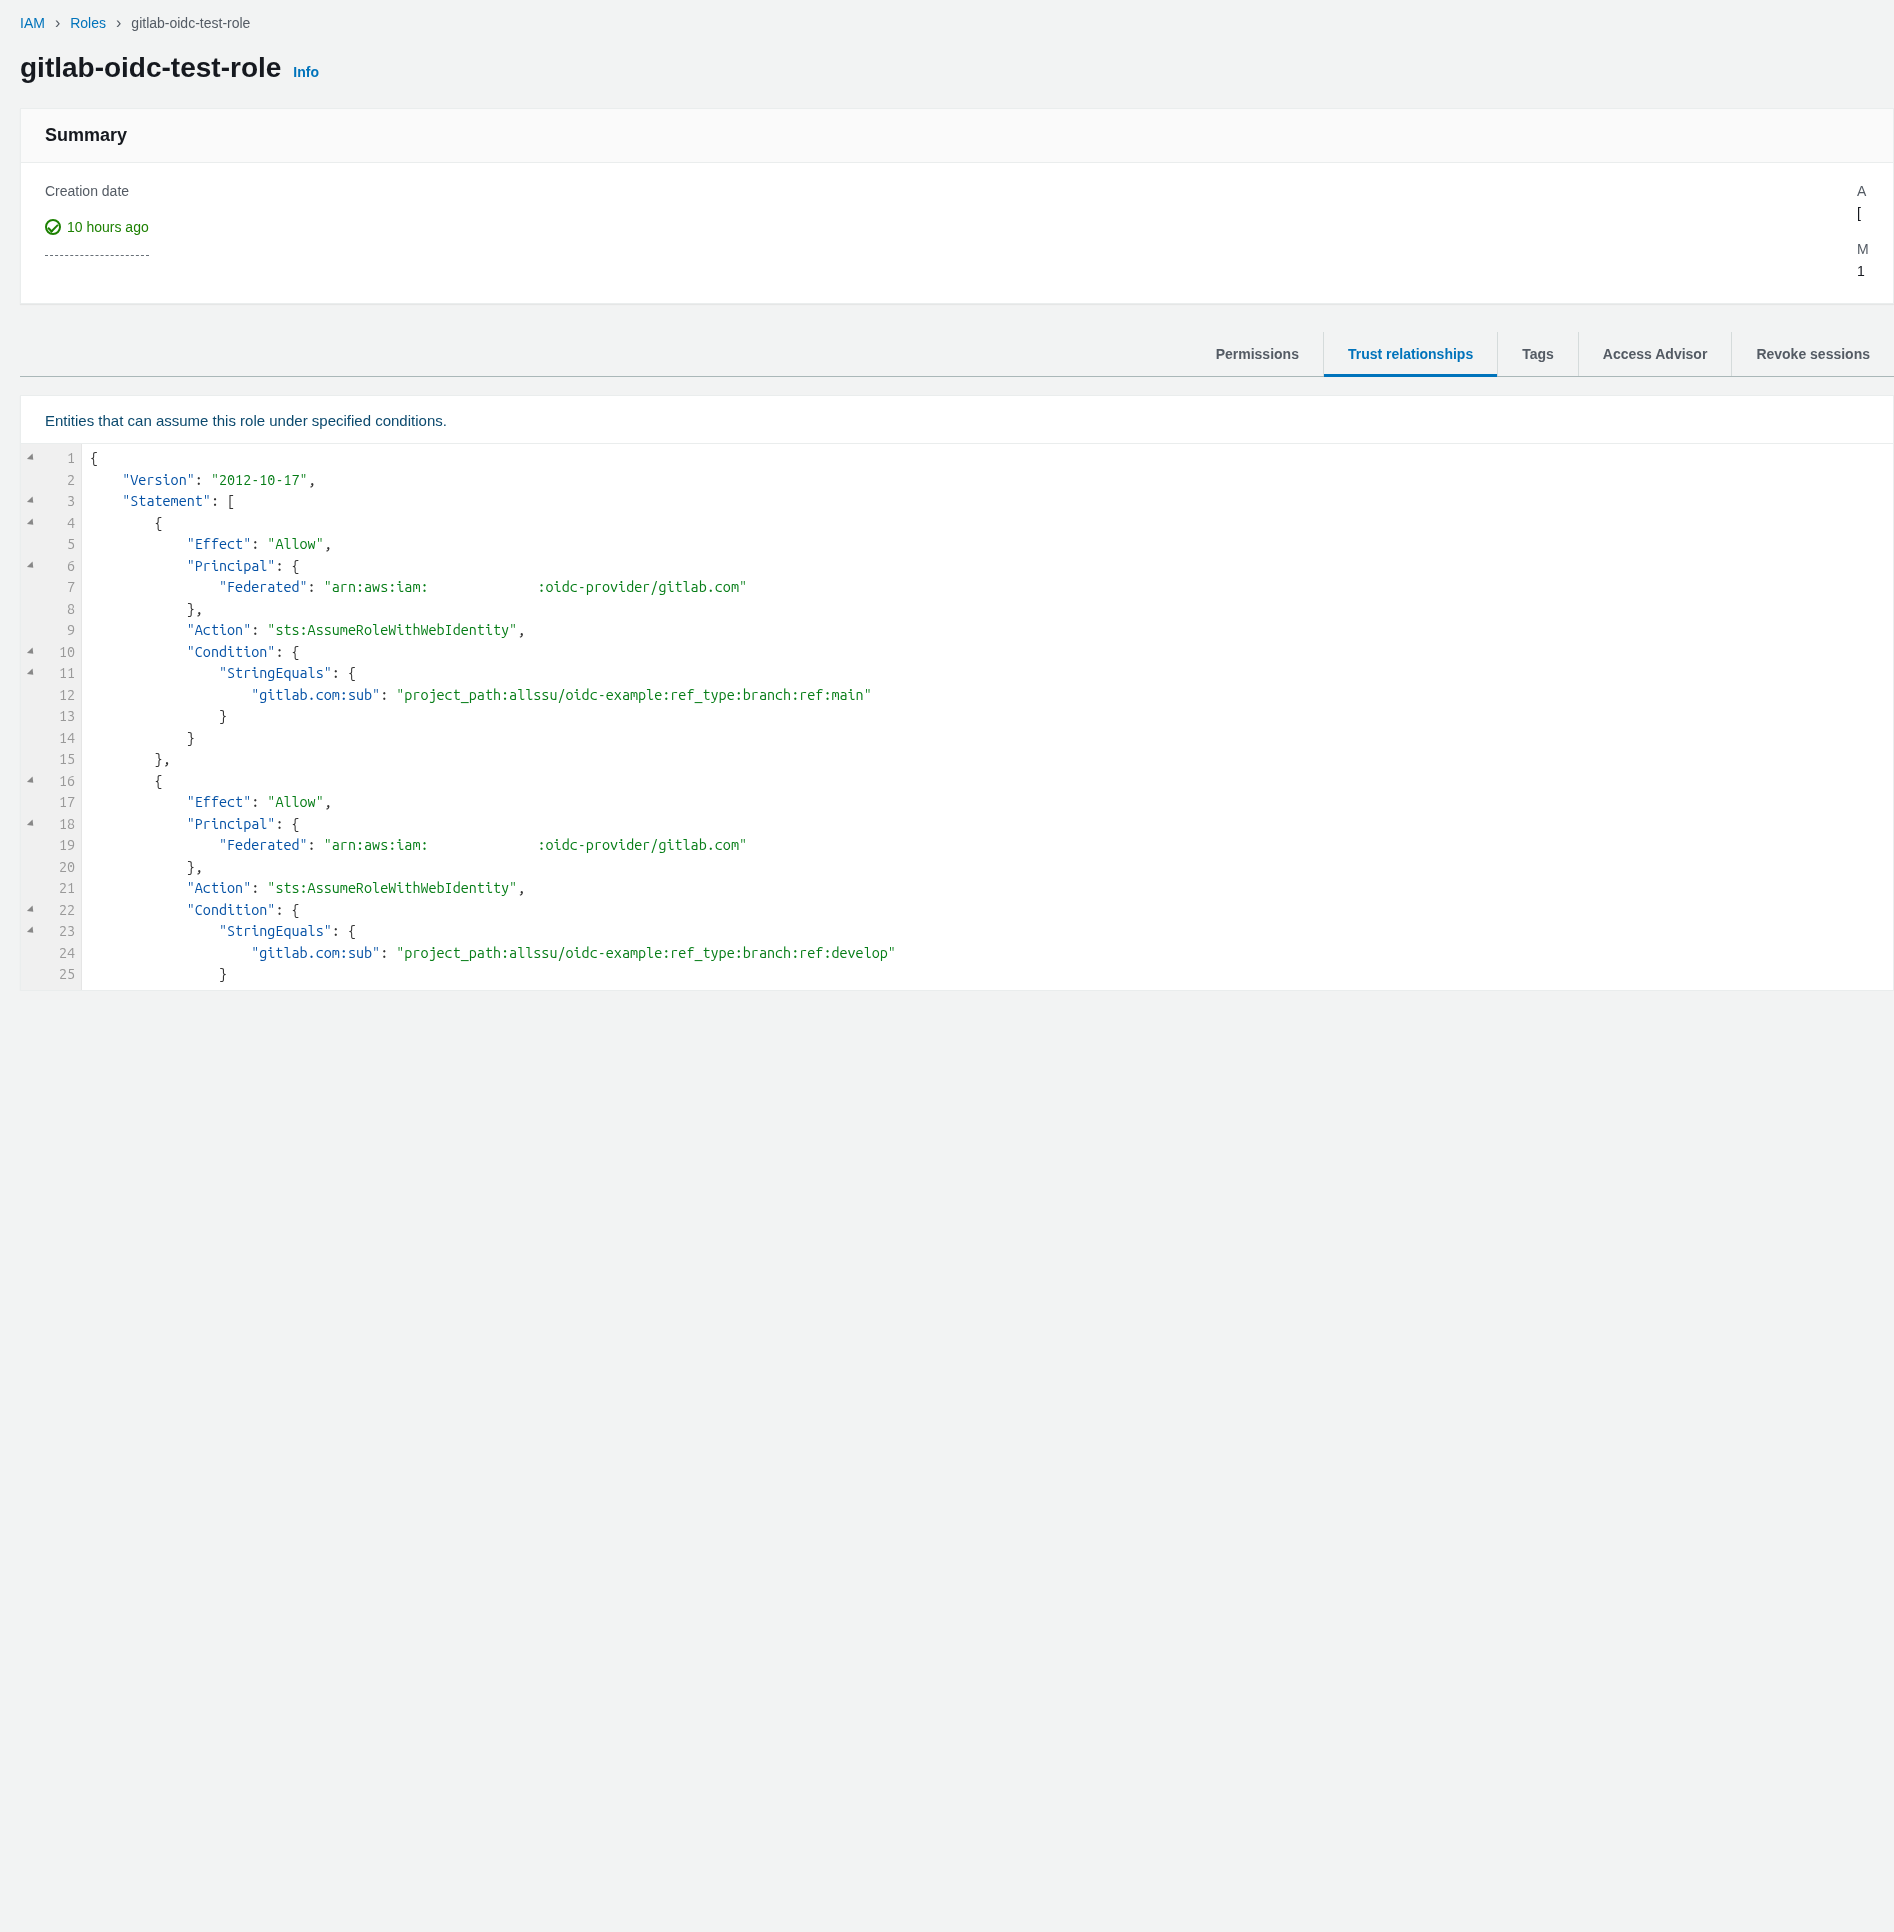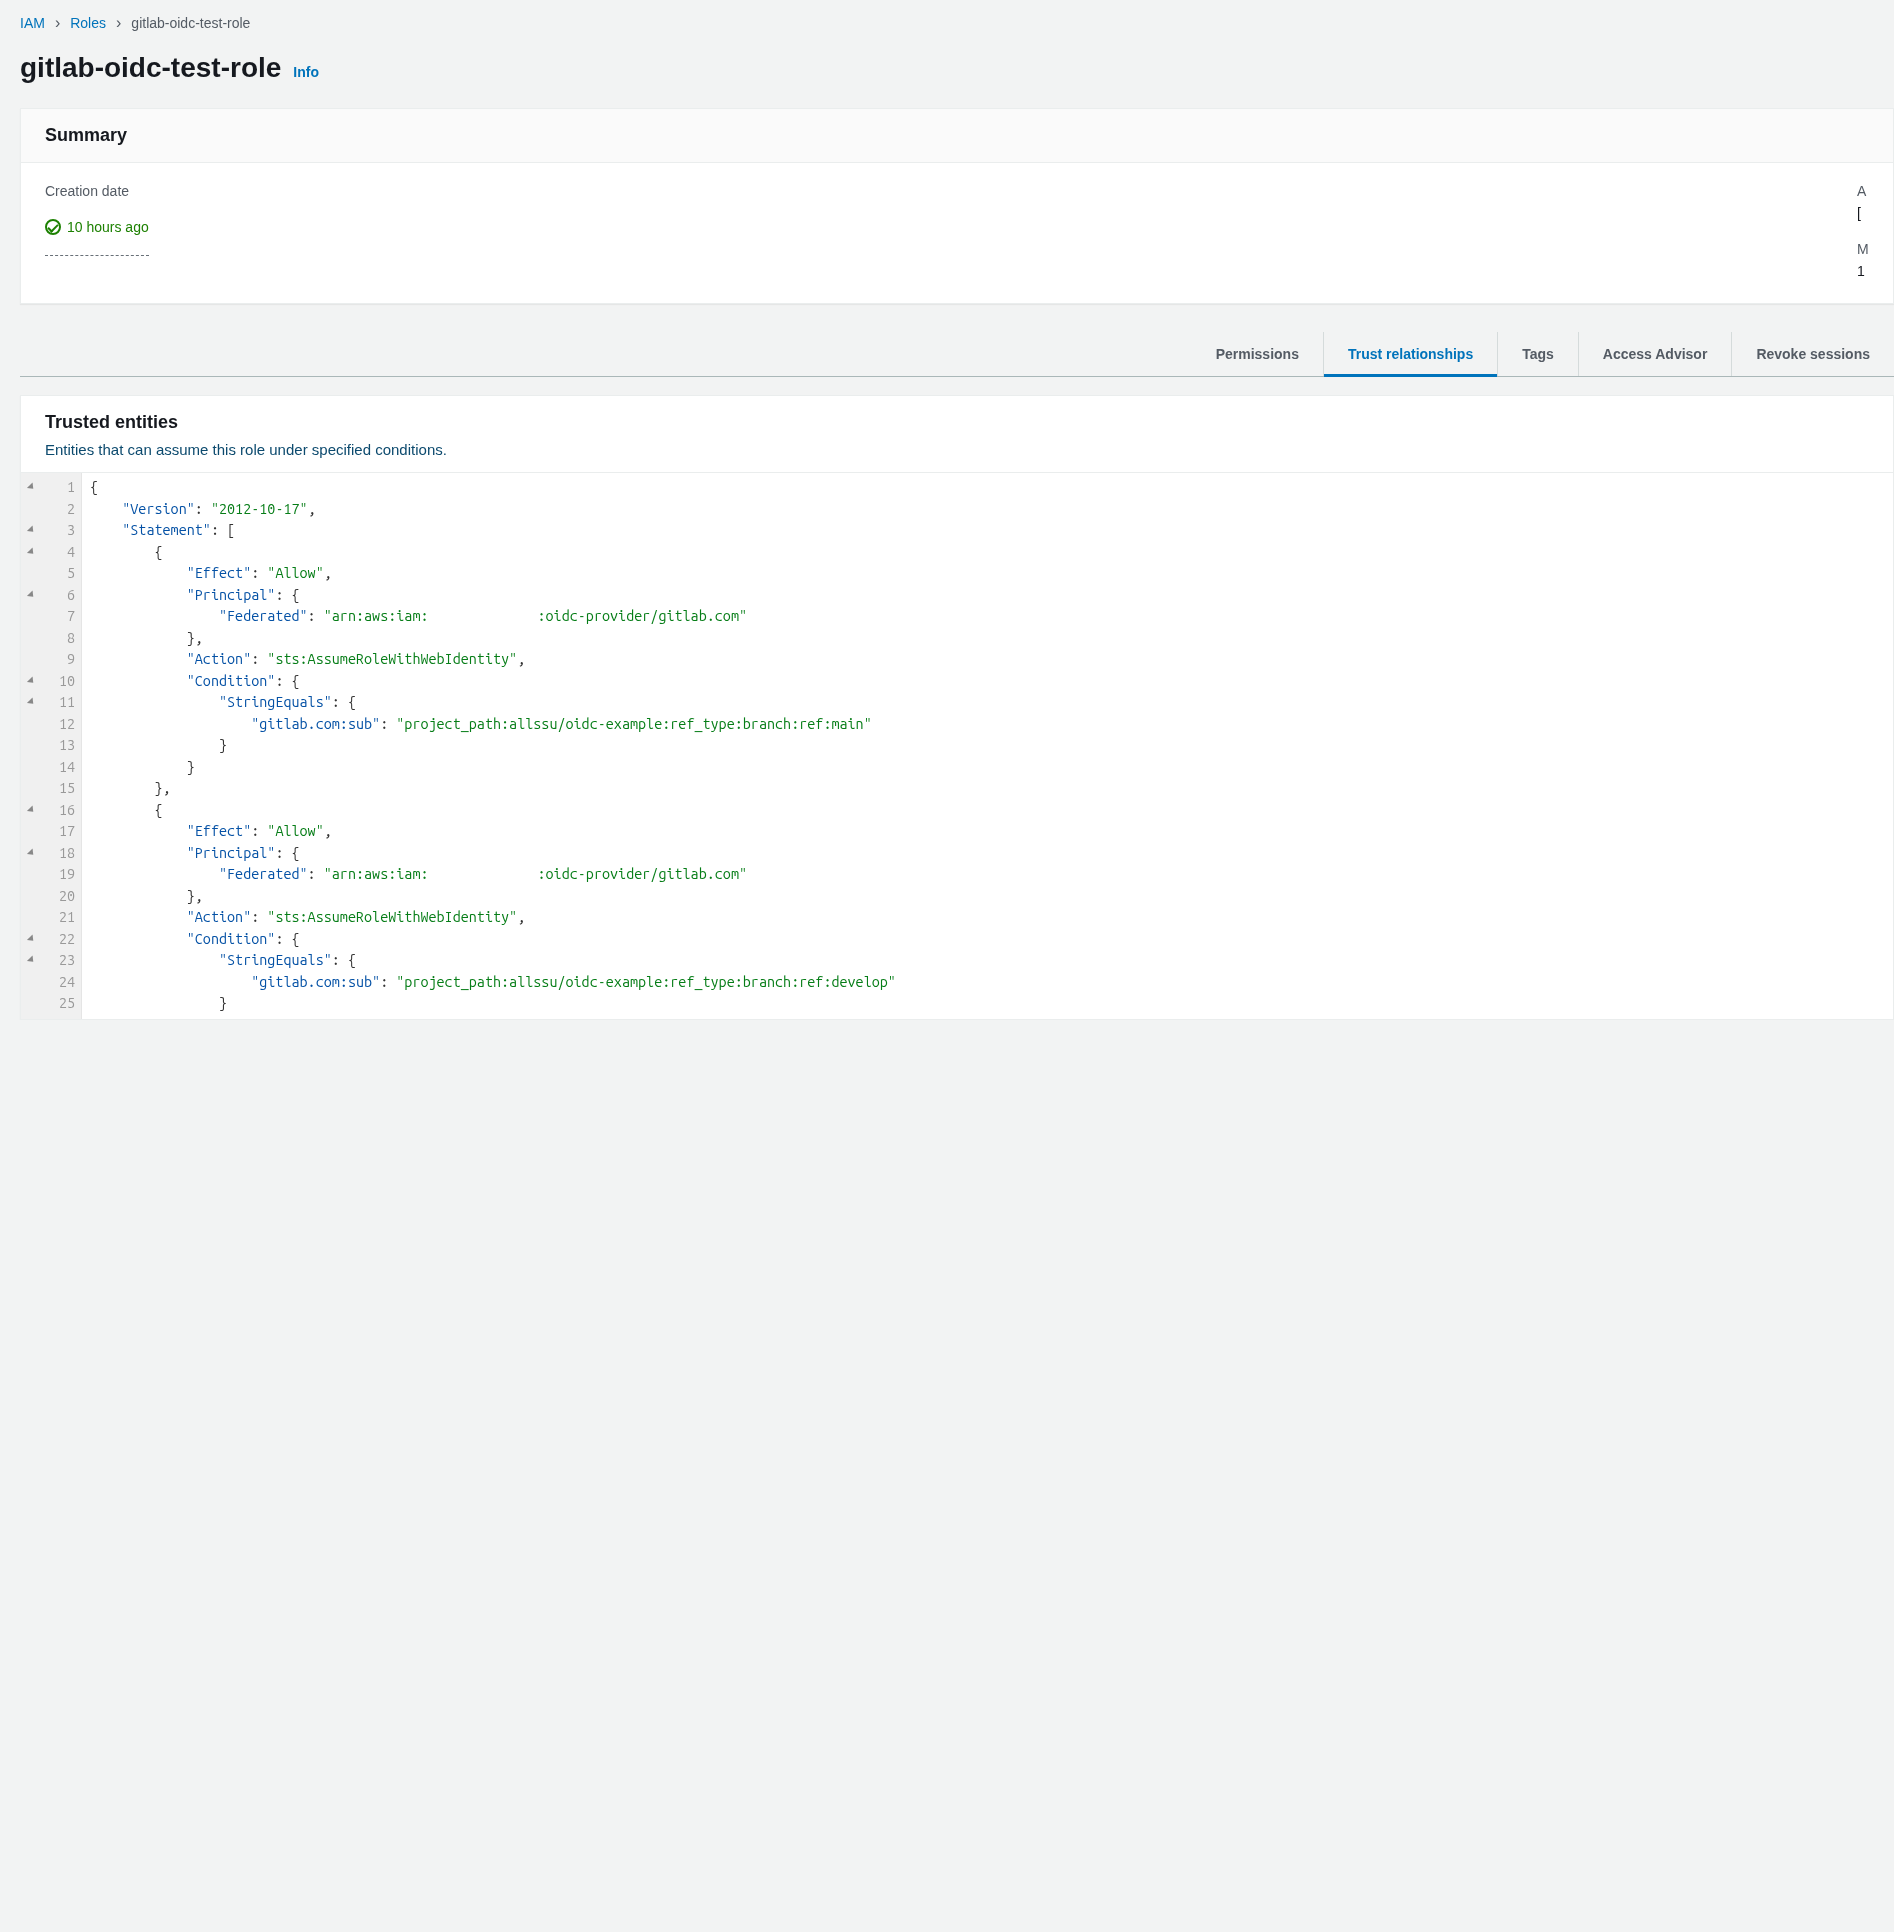--- a/index.html
+++ b/index.html
@@ -115,21 +115,20 @@
 <div class="tabs-row">
   <div class="tab">Permissions</div>
   <div class="tab active">Trust relationships</div>
   <div class="tab">Tags</div>
   <div class="tab">Access Advisor</div>
   <div class="tab">Revoke sessions</div>
 </div>
 
 <section class="trusted-panel">
   <div class="trusted-header">
-    <h2>Trusted entities</h2>
     <p>Entities that can assume this role under specified conditions.</p>
   </div>
   <div class="code-editor">
     <div class="gutter" id="gutter">
         <div class="gutter-line">1<span class="fold"></span></div>
         <div class="gutter-line">2</div>
         <div class="gutter-line">3<span class="fold"></span></div>
         <div class="gutter-line">4<span class="fold"></span></div>
         <div class="gutter-line">5</div>
         <div class="gutter-line">6<span class="fold"></span></div>

